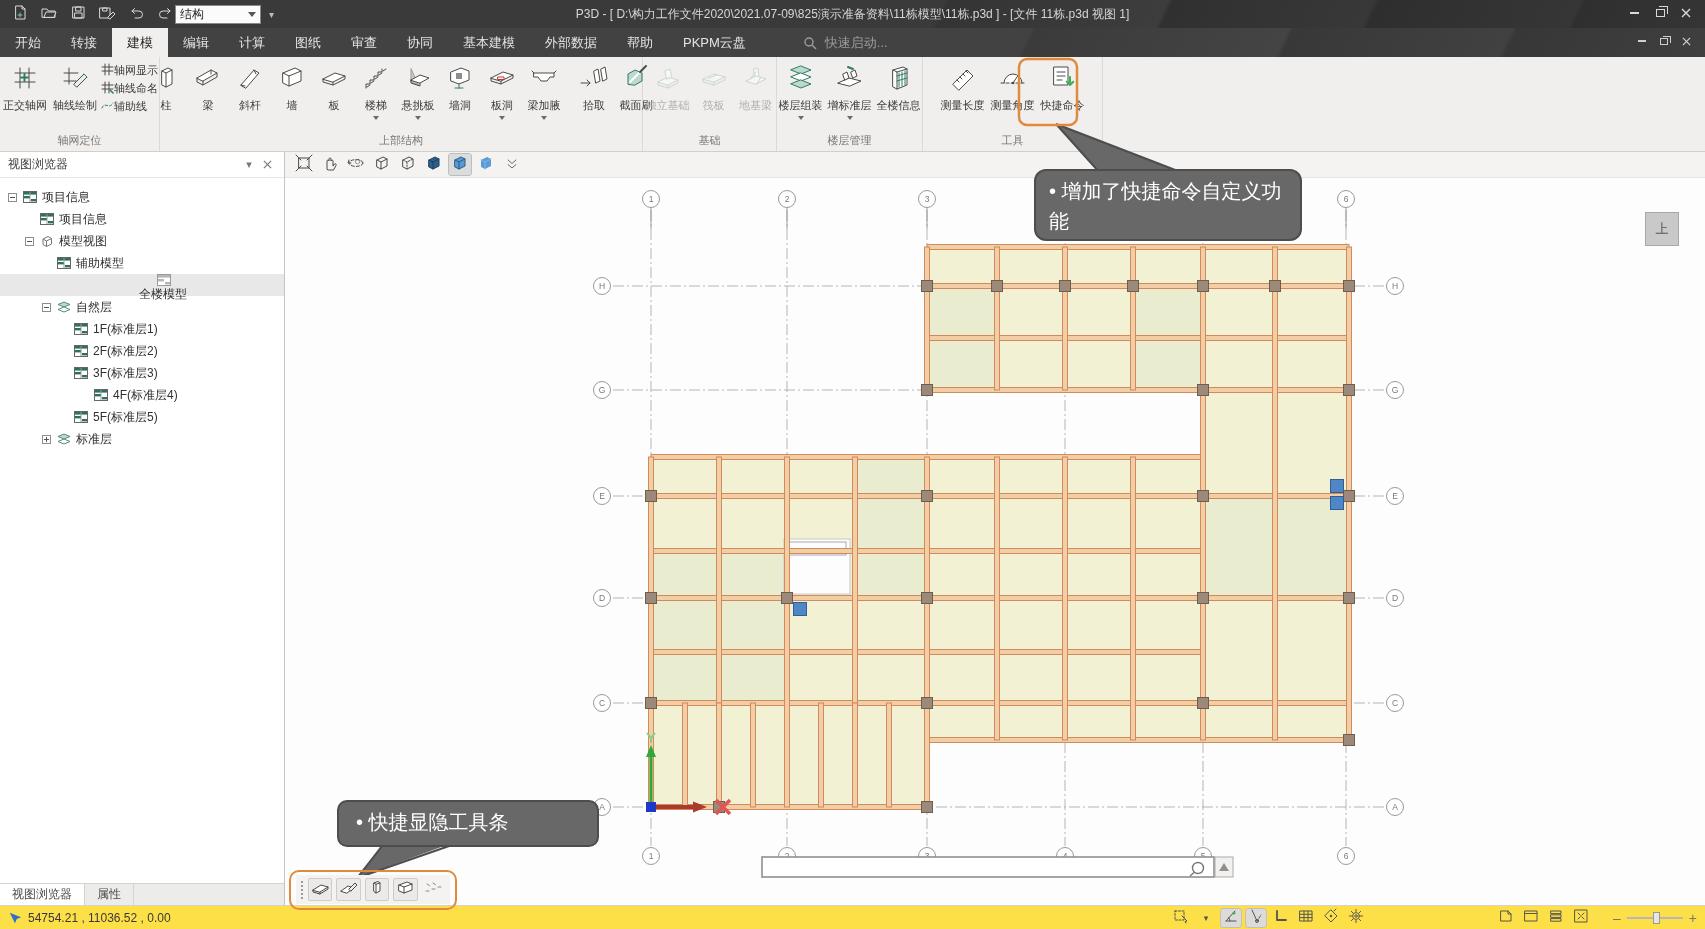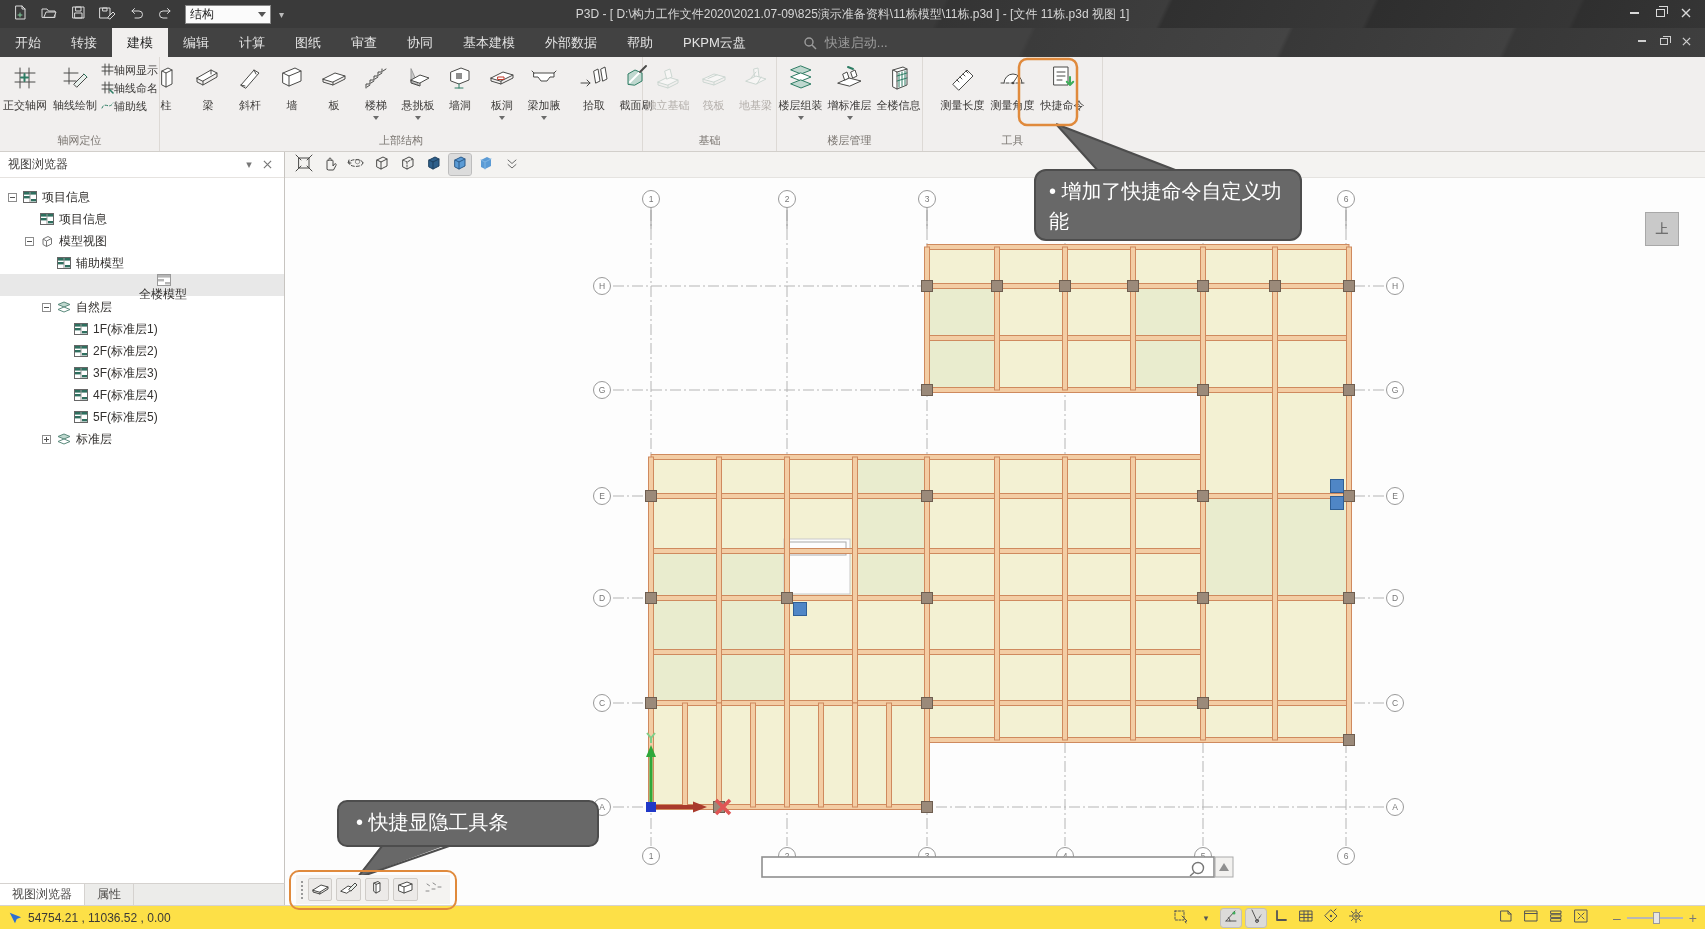--- a/index.html
+++ b/index.html
@@ -6,21 +6,21 @@
   html,body { width:1705px; height:929px; overflow:hidden; background:#888;
     font-family:"Liberation Sans","DejaVu Sans",sans-serif; }
   #app { position:relative; width:1705px; height:929px; background:#fdfdfd; overflow:hidden; }
 
   
   #titlebar { position:absolute; left:0; top:0; width:1705px; height:28px;
     background:linear-gradient(115deg,#3a3a3a 55%,#343434 55.3%,#3d3d3d 68%,#303030 68.3%,#383838 80%,#2e2e2e 80.3%,#363636 92%,#2f2f2f 92.3%,#353535);
     display:flex; align-items:center; color:#d9d9d9; }
   #qa { display:flex; align-items:center; gap:9px; padding-left:10px; }
   .qabtn { width:20px; height:20px; display:flex; align-items:center; justify-content:center; }
-  #ws-combo { margin-left:10px; width:86px; height:19px; background:#fbfbfb; border:1px solid #888;
+  #ws-combo { width:86px; height:19px; background:#fbfbfb; border:1px solid #888;
     display:flex; align-items:center; justify-content:space-between; padding:0 4px; color:#222; font-size:12px; }
   #ws-combo .caret { width:0; height:0; border-left:4px solid transparent; border-right:4px solid transparent; border-top:5px solid #555; }
   #qa-more { margin-left:8px; color:#bbb; font-size:10px; }
   #title-text { position:absolute; left:0; right:0; top:0; height:28px; line-height:28px;
     text-align:center; font-size:12px; color:#d6d6d6; pointer-events:none; }
   .winctl { position:absolute; top:0; display:flex; }
   #winctl-app { right:6px; top:4px; }
   .wbtn { width:26px; height:18px; display:flex; align-items:center; justify-content:center; }
   .min-bar { width:9px; height:2px; background:#d9d9d9; }
   .restore-sq { position:relative; width:9px; height:8px; border:1.2px solid #d9d9d9; }
@@ -607,21 +607,21 @@
             <svg width="14" height="12" viewBox="0 0 14 12">
               <rect x="0.5" y="0.5" width="13" height="11" fill="#fff" stroke="#666"></rect>
               <rect x="1" y="1" width="12" height="2.6" fill="#2f6f5f"></rect>
               <rect x="1" y="5" width="6" height="2.4" fill="#2f6f5f"></rect>
               <rect x="8" y="8" width="5" height="2.4" fill="#2f6f5f"></rect>
               <path d="M7 1 V11" stroke="#999"></path>
             </svg>
           </span>
           <span>3F(标准层3)</span>
         </div>
-        <div class="trow" style="padding-left: 59px;">
+        <div class="trow" style="padding-left: 59px; margin-left: 20px;">
           <span class="expspacer"></span>
           <span class="ticon">
             <svg width="14" height="12" viewBox="0 0 14 12">
               <rect x="0.5" y="0.5" width="13" height="11" fill="#fff" stroke="#666"></rect>
               <rect x="1" y="1" width="12" height="2.6" fill="#2f6f5f"></rect>
               <rect x="1" y="5" width="6" height="2.4" fill="#2f6f5f"></rect>
               <rect x="8" y="8" width="5" height="2.4" fill="#2f6f5f"></rect>
               <path d="M7 1 V11" stroke="#999"></path>
             </svg>
           </span>

